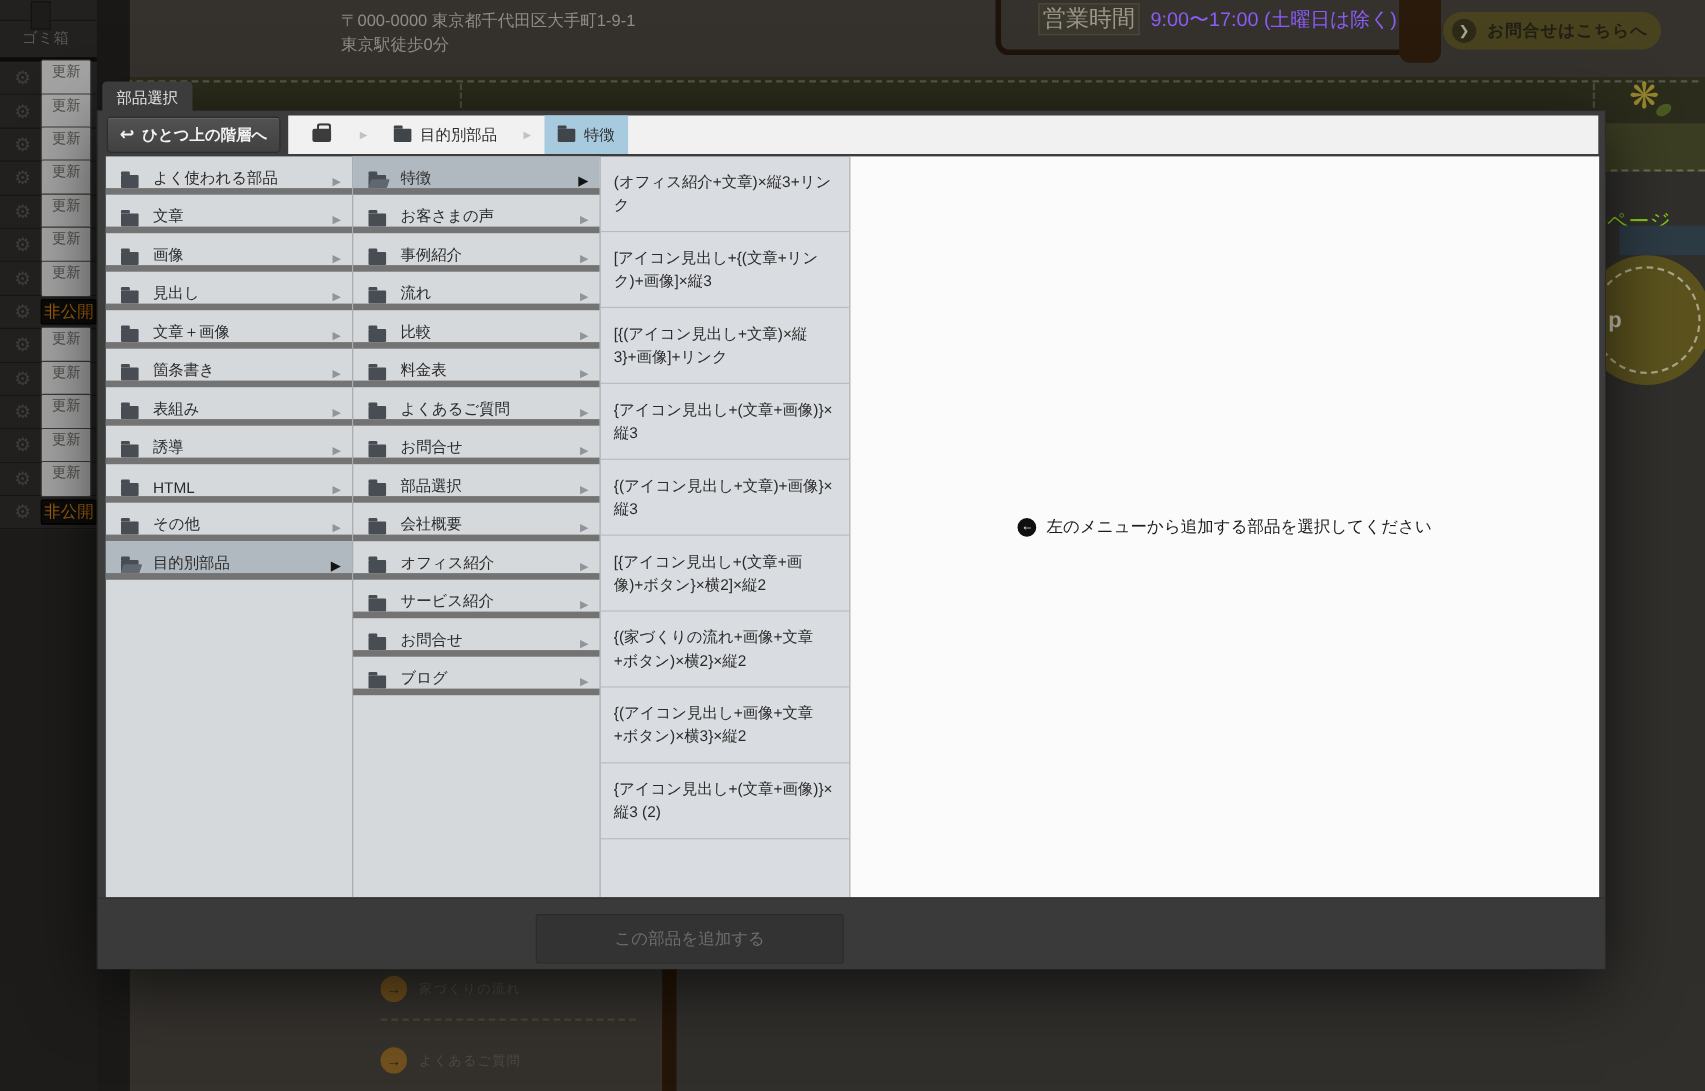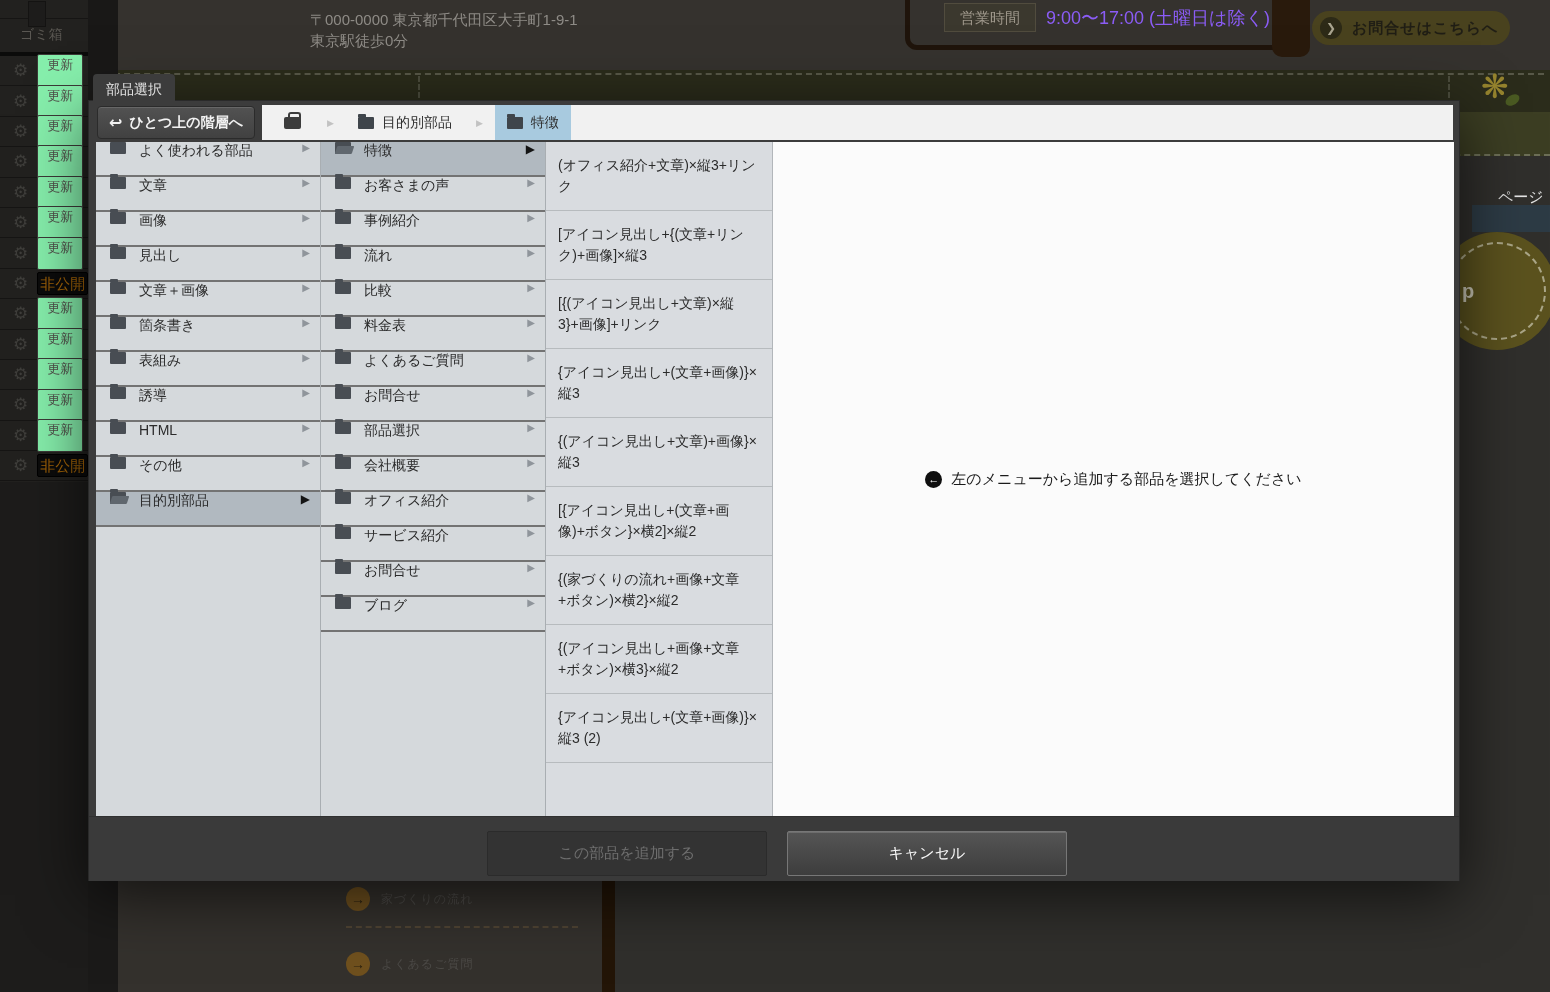--- a/index.html
+++ b/index.html
@@ -6,36 +6,36 @@
   html,body{background:#1a1918}
   .stage{position:relative;width:1550px;height:992px;overflow:hidden;background:#262522;
          font-family:"Liberation Sans","DejaVu Sans",sans-serif;}
   .abs{position:absolute}
 
   
   .site-header{left:88px;top:0;width:1462px;height:70px;background:#35322e}
   .addr{left:310px;top:9px;font-size:15px;line-height:21px;color:#8e8b86}
   .telbox{left:905px;top:-14px;width:386px;height:64px;border:5px solid #1f140b;border-radius:12px}
   .hours-badge{left:944px;top:3px;width:92px;height:29px;background:#3b382e;border:1px solid #514c3e;
-               color:#9d968a;font-size:15px;text-align:center;line-height:27px}
+               color:#9d968a;font-size:21px;text-align:center;line-height:27px}
   .hours-value{left:1046px;top:6px;font-size:18px;color:#8b5cf6}
   .mascot{left:1272px;top:0;width:38px;height:57px;background:#291a0c;border-radius:0 0 10px 10px}
   .pill{left:1312px;top:11px;width:198px;height:34px;border-radius:17px;background:#49421e;
         display:flex;align-items:center;padding-left:8px;gap:10px}
   .pill-circle{width:22px;height:22px;border-radius:50%;background:#2d2a17;color:#aaa590;
                display:flex;align-items:center;justify-content:center;font-size:12px}
   .pill-label{font-size:15px;font-weight:bold;color:#201e15;letter-spacing:1px}
   .navband{left:88px;top:70px;width:1462px;height:42px;background:#2b2c1b}
   .navband::before{content:"";position:absolute;top:3px;left:6px;right:6px;border-top:2px dashed rgba(205,205,190,.28)}
   .navsep{top:76px;width:0;height:30px;border-left:2px dashed rgba(200,200,185,.22)}
   .flower{left:1481px;top:70px;font-size:33px;color:#96842e;line-height:1}
   .leaf{left:1505px;top:95px;width:15px;height:10px;background:#4a5a22;border-radius:60% 40% 60% 40%;transform:rotate(-20deg)}
   .content-dim{left:88px;top:112px;width:1462px;height:880px;background:#302f2c}
   .side-band{left:88px;top:112px;width:1462px;height:44px;background:#3c3e23;border-bottom:2px dashed rgba(215,215,200,.32)}
-  .page-label{left:1498px;top:188px;font-size:15px;color:#e5e5e5}
+  .page-label{left:1461px;top:188px;font-size:19px;color:#84cc16}
   .blue-rect{left:1472px;top:205px;width:78px;height:27px;background:#2d3b45}
   .yellow-circle{left:1438px;top:232px;width:118px;height:118px;border-radius:50%;background:#5b521e}
   .yellow-circle .ring{position:absolute;inset:10px;border:2px dashed rgba(250,250,240,.5);border-radius:50%}
   .badge-letter{position:absolute;left:24px;top:48px;font-size:20px;font-weight:bold;color:#c9c5b4}
   .bottom-box{left:118px;top:881px;width:484px;height:111px;background:#34312d}
   .brown-edge{left:602px;top:881px;width:13px;height:111px;background:#231507}
   .left-strip{left:88px;top:0;width:30px;height:112px;background:#191817}
   .left-strip2{left:88px;top:881px;width:30px;height:111px;background:#1b1a19}
   .flink{left:346px;height:26px;display:flex;align-items:center;gap:11px}
   .flink .fl-circle{width:24px;height:24px;border-radius:50%;background:#6f501e;color:#281f10;
@@ -45,21 +45,21 @@
 
   
   .sidebar{left:0;top:0;width:88px;height:992px;background:#22211f}
   .sidebar .topline{position:absolute;left:0;top:18px;width:100%;height:1px;background:#161514}
   .mini-rect{position:absolute;left:28px;top:1px;width:18px;height:26px;background:#1d1c1b;border:1px solid #141312}
   .trash{position:absolute;left:20px;top:26px;font-size:14px;color:#5a5752}
   .heavy-div{position:absolute;left:0;top:52px;width:100%;height:4px;background:#0b0b0a}
   #sidebar-rows{position:absolute;left:0;top:56px;width:100%}
   .srow{height:30.4px;display:flex;align-items:center;padding-left:13px;gap:9px;border-bottom:1px solid rgba(0,0,0,.35)}
   .srow .gear{font-size:17px;color:#3f3e3b;line-height:1}
-  .b-upd{width:46px;height:33px;line-height:19px;background:#86efac;border:1px solid #3b3a37;border-radius:2px;
+  .b-upd{width:46px;height:33px;line-height:19px;background:#a3a3a3;border:1px solid #3b3a37;border-radius:2px;
          color:#504e49;font-size:13px;text-align:center}
   .b-priv{width:54px;height:23px;line-height:21px;background:#0b0b0b;border:1px solid #000;border-radius:2px;
           color:#a16207;font-size:15px;text-align:center}
   .sidebar-bottom{position:absolute;left:0;top:482px;width:100%;height:510px;background:#1d1c1b}
 
   
   .modal{left:88px;top:100px;width:1372px;height:781px;background:#3c3c3c;border:1px solid #2a2a2a;
          box-shadow:0 14px 60px rgba(0,0,0,.65)}
   .mtab{left:93px;top:74px;height:30px;line-height:30px;padding:0 13px;background:#3c3c3c;
         border-radius:4px 4px 0 0;color:#e4e4e4;font-size:14px}
@@ -78,22 +78,22 @@
   .bc-item{display:flex;align-items:center;gap:8px;height:100%;padding:0 12px;font-size:14px;color:#2e2e2e}
   .bc-item.cur{background:#a8cadf}
   .ficon{width:16px;height:12px;background:#484d53;border-radius:1px;position:relative;flex:0 0 16px}
   .ficon::before{content:"";position:absolute;top:-3px;left:0;width:8px;height:3px;background:#484d53;border-radius:1px 1px 0 0}
   .ficon.dark,.ficon.dark::before{background:#3f454b}
   .ficon.open::after{content:"";position:absolute;left:1px;right:-2px;bottom:0;height:8px;background:#60676e;
                      transform:skewX(-18deg);border-radius:1px}
   .mcontent{position:absolute;left:7px;top:41px;width:1358px;height:674px;display:flex;overflow:hidden}
   .mcol{flex:0 0 225px;background:#d5d9dc;border-right:1px solid #a9aeb2}
   .mcol.parts{flex:0 0 227px;background:#d9dce0;border-right:1px solid #b2b6ba}
-  .frow{height:35px;display:flex;align-items:flex-start;padding:0 10px 0 14px;gap:13px;
-        border-bottom:2px solid #737373;font-size:14px;color:#2b2b2b}
+  .frow{height:35px;display:flex;align-items:flex-end;padding:0 10px 0 14px;gap:13px;
+        border-bottom:6px solid #737373;font-size:14px;color:#2b2b2b}
   .frow .flabel{white-space:nowrap;overflow:hidden}
   .frow .fchev{margin-left:auto;font-size:10px;color:#8f959b}
   .frow.sel{background:#b1b9c0}
   .frow.sel .fchev{color:#141414;font-size:12px;font-weight:bold}
   .prow{min-height:69px;display:flex;align-items:center;padding:10px 12px;border-bottom:1px solid #b7bbbe;
         font-size:14px;line-height:21px;color:#2b2b2b}
   .mpanel{flex:1;background:#fbfbfb;display:flex;align-items:center;justify-content:center}
   .msg{display:flex;align-items:center;gap:9px;font-size:15px;color:#1b1b1b}
   .msg-icon{width:17px;height:17px;border-radius:50%;background:#0f0f0f;color:#fff;
             display:flex;align-items:center;justify-content:center;font-size:11px;font-weight:bold}
@@ -390,18 +390,17 @@
         <div class="msg">
           <span class="msg-icon">
               <span>←</span>
             </span>
           <span>左のメニューから追加する部品を選択してください</span>
         </div>
       </div>
     </div>
     <div class="mbar">
       <button class="btn-add" disabled="">この部品を追加する</button>
-      <button class="btn-cancel">キャンセル</button>
     </div>
   </div>
   <div class="abs mtab">部品選択</div>
 
 </div>
 
 </body></html>

